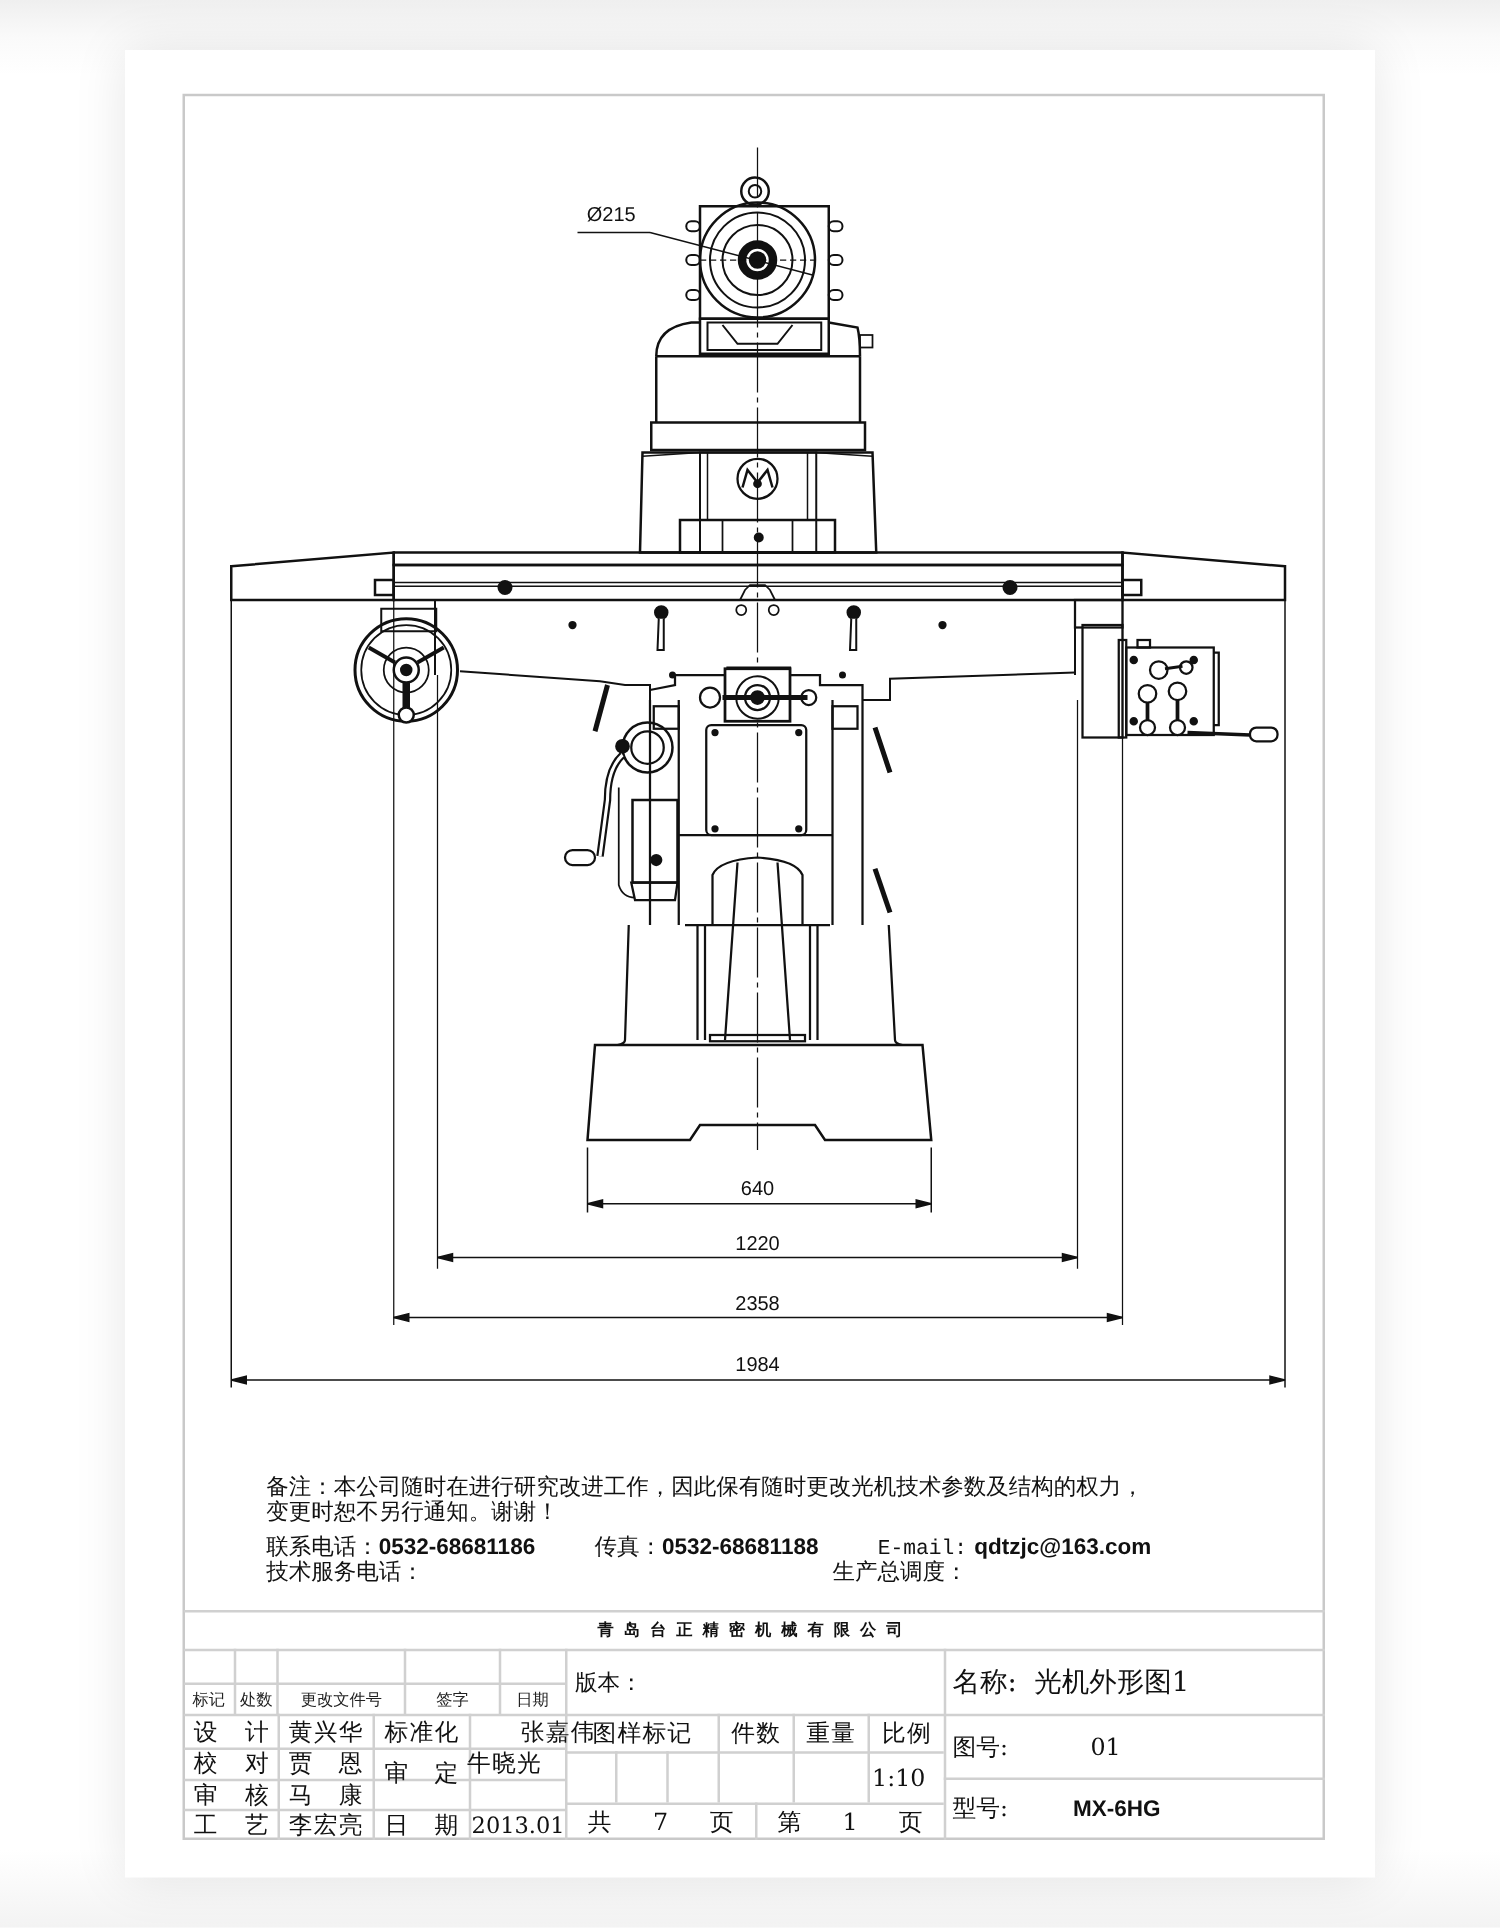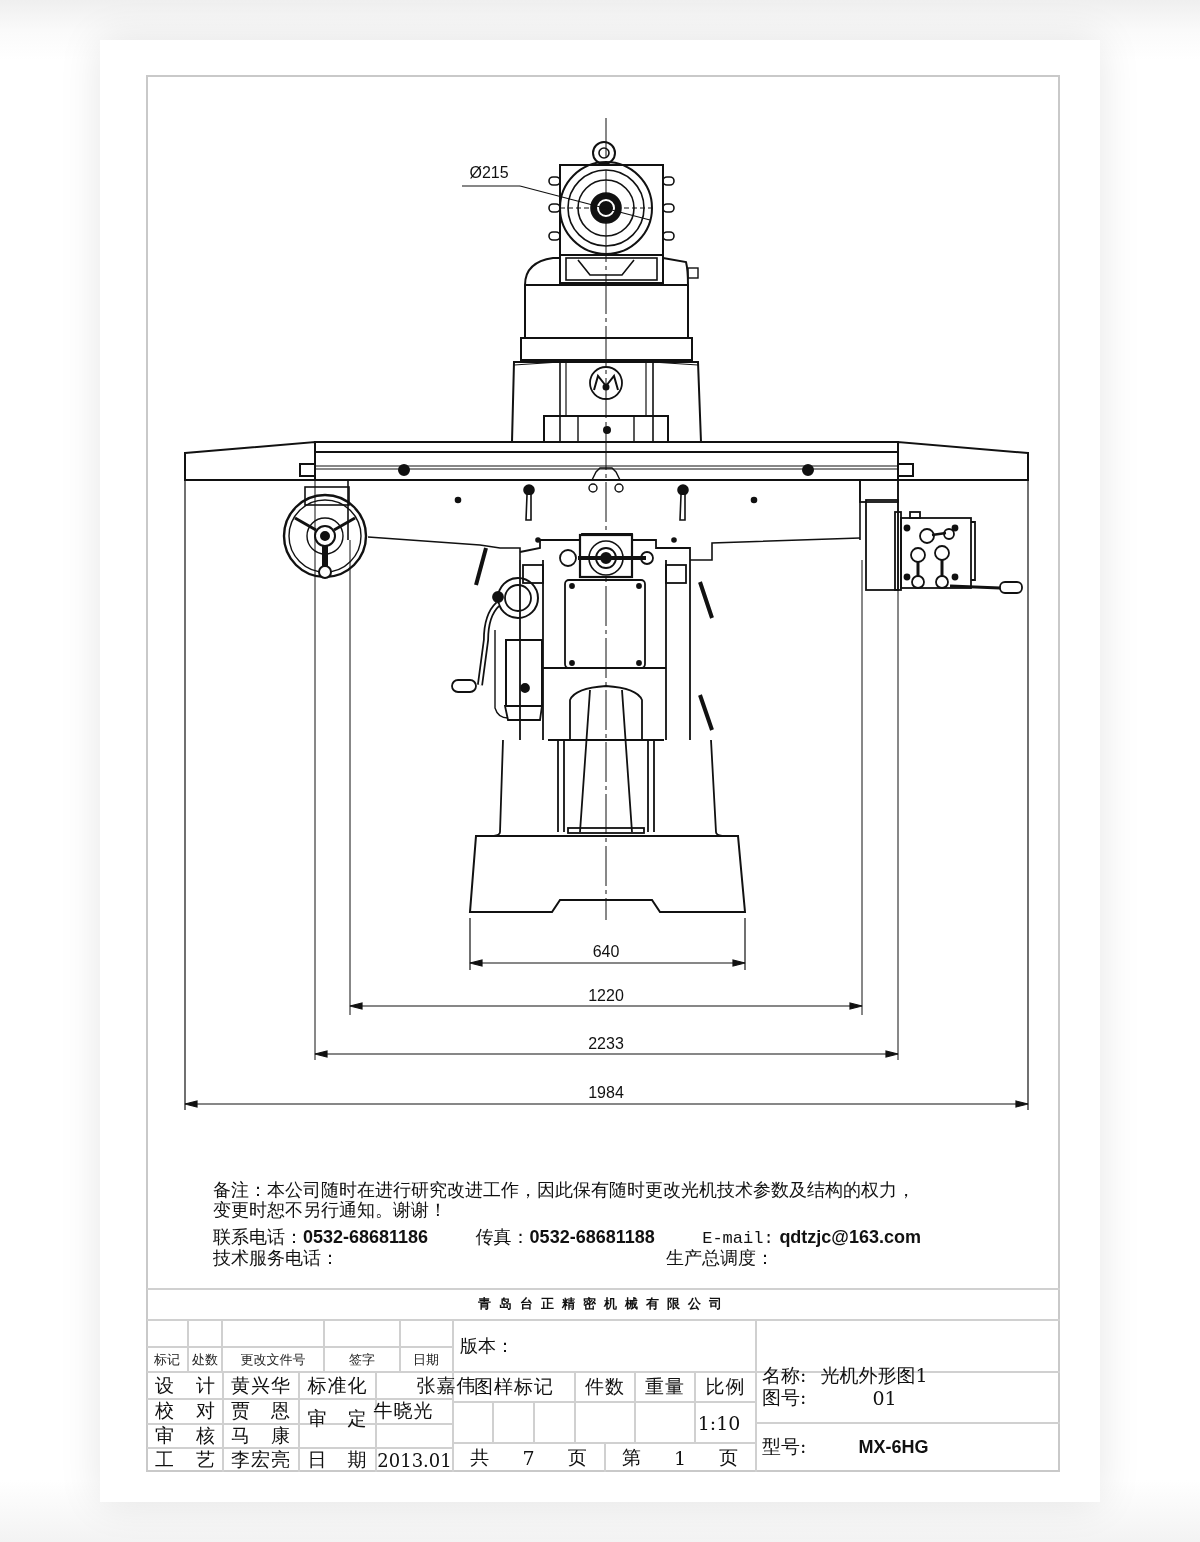--- a/index.html
+++ b/index.html
@@ -246,21 +246,21 @@
     <line x1="185" y1="480" x2="185" y2="1110"></line>
       <line x1="1028" y1="480" x2="1028" y2="1110"></line>
     <line x1="185" y1="1104" x2="1028" y2="1104"></line>
     <path d="M185 1104 L197 1101 L197 1107 Z M1028 1104 L1016 1101 L1016 1107 Z" fill="#111"></path>
   </g>
 </svg>
 
 <div class="dim-label" style="left:489px; top:164px;">Ø215</div>
 <div class="dim-label" style="left:606px; top:943px;">640</div>
 <div class="dim-label" style="left:606px; top:987px;">1220</div>
-<div class="dim-label" style="left:606px; top:1035px;">2233</div>
+<div class="dim-label" style="left:606px; top:1035px;">2358</div>
 <div class="dim-label" style="left:606px; top:1084px;">1984</div>
 
 <div class="note" style="top:1180px;">备注：本公司随时在进行研究改进工作，因此保有随时更改光机技术参数及结构的权力，</div>
 <div class="note" style="top:1200px;">变更时恕不另行通知。谢谢！</div>
 <div class="note" style="top:1227px;">
   <span>联系电话：</span><span class="mono">0532-68681186</span>
   <span style="display:inline-block;width:36px;"></span>
   <span>传真：</span><span class="mono">0532-68681188</span>
   <span style="display:inline-block;width:36px;"></span>
   <span class="serif-mono">E-mail:</span>
@@ -355,21 +355,21 @@
     <span>共</span>
     <span>7</span>
     <span>页</span>
   </div>
   <div class="cell lbl-big" style="left:606px; top:1444px; width:149px; height:28px; justify-content:space-around;">
     <span>第</span>
     <span>1</span>
     <span>页</span>
   </div>
 
-  <div class="cell" style="left:762px; top:1360px; height:32px; font-size:19px; justify-content:center;">
+  <div class="cell" style="left:762px; top:1330px; height:32px; font-size:22px; justify-content:center;">
     <span>名称:</span>
     <span style="display:inline-block;width:14px;"></span>
     <span>光机外形图1</span>
   </div>
   <div class="cell" style="left:762px; top:1382px; height:32px; font-size:19px; justify-content:flex-start;">
     <span>图号:</span>
     <span style="display:inline-block;width:66px;"></span>
     <span>01</span>
   </div>
   <div class="cell" style="left:762px; top:1431px; height:32px; font-size:19px; justify-content:flex-start;">

